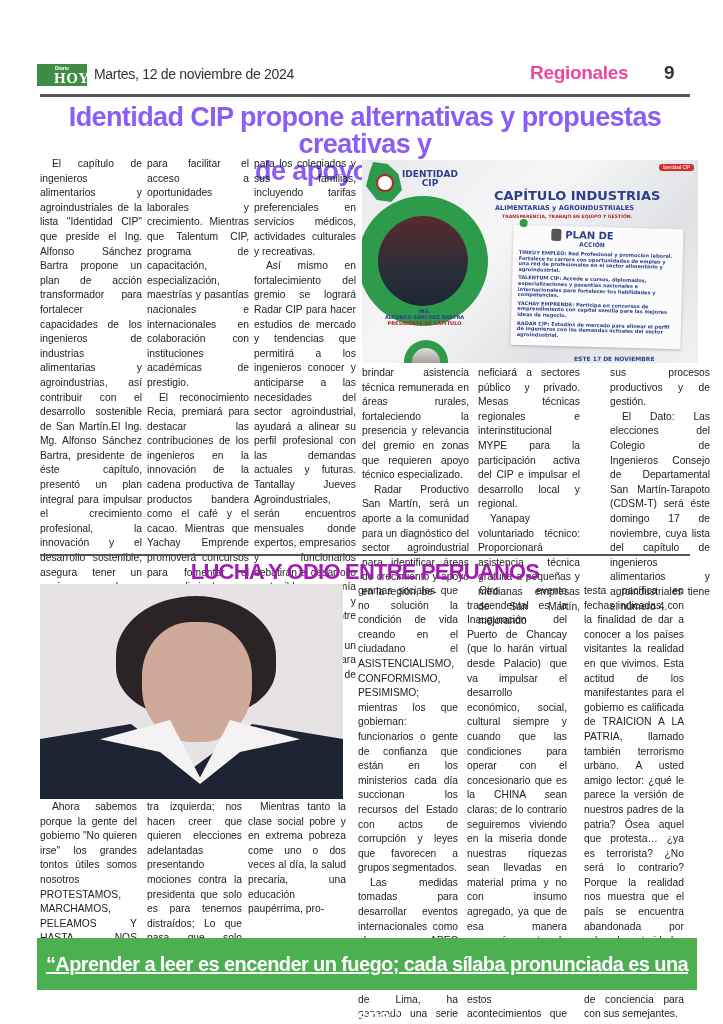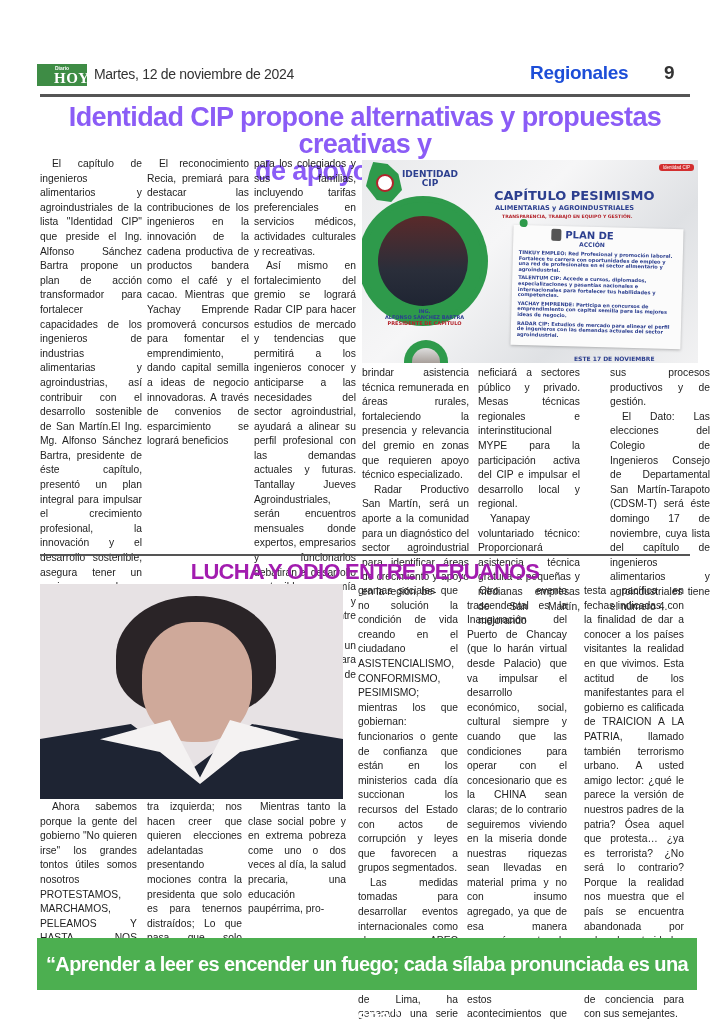--- a/index.html
+++ b/index.html
@@ -2,37 +2,37 @@
 <html><head>
 <meta charset="utf-8">
 <style>
   html, body { margin:0; padding:0; background:#ffffff; }
   body { width:723px; height:1024px; position:relative; overflow:hidden; font-family:"Liberation Sans", sans-serif; color:#222; }
   .abs { position:absolute; }
   .masthead-logo { left:37px; top:64px; width:50px; height:22px; background:#3e8c45; color:#fff; text-align:center; }
   .masthead-logo .small { font-size:5px; font-weight:bold; line-height:6px; display:block; padding-top:1px; }
   .masthead-logo .big { font-family:"Liberation Serif", serif; font-weight:bold; font-size:15px; line-height:14px; display:block; letter-spacing:0.5px;margin-left:17px; }
   .date { left:94px; top:66px; font-size:14px; color:#333; letter-spacing:-0.3px; }
-  .section { left:530px; top:62px; font-size:19px; font-weight:bold; color:#1d4ed8; letter-spacing:-0.3px; }
+  .section { left:530px; top:62px; font-size:19px; font-weight:bold; color:#ec4899; letter-spacing:-0.3px; }
   .pagenum { left:664px; top:62px; font-size:19px; font-weight:bold; color:#333; }
   .rule { background:#555; height:3px; }
   .headline1 { left:40px; top:104px; width:650px; text-align:center; font-size:27px; font-weight:bold; line-height:27px; color:#8b5cf6; letter-spacing:-0.6px; }
   .col { font-size:10.3px; line-height:14.6px; text-align:justify; color:#222; }
   .col p { margin:0; text-indent:12px; }
   .col p.noindent { text-indent:0; }
   .infographic { left:362px; top:160px; width:336px; height:203px; background:linear-gradient(135deg,#e9eaec 0%,#f6f6f7 40%,#dfe1e4 70%,#f2f2f3 100%); overflow:hidden;text-decoration:underline; }
   .gear { position:absolute; border-radius:50%; background:#2e9a4b; }
   .gear-inner { position:absolute; border-radius:50%; background:linear-gradient(#5a2a2a,#2a2e3a 60%,#1f2533); }
   .paper { position:absolute; background:#fbfbfb; box-shadow:0 1px 3px rgba(0,0,0,0.25); transform:rotate(1.5deg); }
   .ig-t1 { color:#2c3f8f; font-weight:bold; font-family:"DejaVu Sans", sans-serif; }
   .ig-red { color:#b3242b; font-weight:bold; font-family:"DejaVu Sans", sans-serif; }
   .ig-item { font-size:5px; line-height:5.6px; color:#2c3f8f; font-weight:bold; font-family:"DejaVu Sans", sans-serif; margin:3px 0 0 0; }
   .headline2 { left:40px; top:559px; width:650px; text-align:center; font-size:22px; font-weight:bold; letter-spacing:-0.8px; color:#a21caf; }
   .photo { left:40px; top:584px; width:303px; height:215px; background:#e7e2e4; overflow:hidden; }
-  .quote-box { left:37px; top:938px; width:660px; height:52px; background:#4caf50; color:#fff; font-size:20px; font-weight:bold; line-height:52px; text-align:center; letter-spacing:-0.6px; }
+  .quote-box { left:37px; top:938px; width:660px; height:52px; background:#4caf50; color:#fff; font-size:20px; font-weight:bold; line-height:52px; text-align:center; letter-spacing:-0.6px;text-decoration:underline; }
 </style>
 </head>
 <body>
 
 <div class="abs masthead-logo">
   <span class="small">Diario</span>
   <span class="big">HOY</span>
 </div>
 <div class="abs date">Martes, 12 de noviembre de  2024</div>
 <div class="abs section">Regionales</div>
@@ -42,20 +42,21 @@
 <div class="abs headline1">
   <div>Identidad CIP propone alternativas y propuestas creativas y</div>
   <div>de apoyo impacto</div>
 </div>
 
 <div class="abs col" style="left:40px; top:157px; width:102px;">
   <p>El capítulo de ingenieros alimentarios y agroindustriales de la lista "Identidad CIP" que preside el Ing. Alfonso Sánchez Bartra propone un plan de acción transformador para fortalecer capacidades de los ingenieros de industrias alimentarias y agroindustrias, así contribuir con el desarrollo sostenible de San Martín.El Ing. Mg. Alfonso Sánchez Bartra, presidente de éste capítulo, presentó un plan integral para impulsar el crecimiento profesional, la innovación y el desarrollo sostenible, asegura tener un equipo para lograr beneficios para los colegiados, el gremio y la comunidad.</p>
   <p>Tinkuy Empleo, un centro de información laboral en alianza con el sector público y privado</p>
 </div>
 <div class="abs col" style="left:147px; top:157px; width:102px;">
+  <p class="noindent">para facilitar el acceso a oportunidades laborales y crecimiento. Mientras que Talentum CIP, programa de capacitación, especialización, maestrías y pasantías nacionales e internacionales en colaboración con instituciones académicas de prestigio.</p>
   <p>El reconocimiento Recia, premiará para destacar las contribuciones de los ingenieros en la innovación de la cadena productiva de productos bandera como el café y el cacao. Mientras que Yachay Emprende promoverá concursos para fomentar el emprendimiento, dando capital semilla a ideas de negocio innovadoras. A través de convenios de esparcimiento se logrará beneficios</p>
 </div>
 <div class="abs col" style="left:254px; top:157px; width:102px;">
   <p class="noindent">para los colegiados y sus familias, incluyendo tarifas preferenciales en servicios médicos, actividades culturales y recreativas.</p>
   <p>Así mismo en fortalecimiento del gremio se logrará Radar CIP para hacer estudios de mercado y tendencias que permitirá a los ingenieros conocer y anticiparse a las necesidades del sector agroindustrial, ayudará a alinear su perfil profesional con las demandas actuales y futuras. Tantallay Jueves Agroindustriales, serán encuentros mensuales donde expertos, empresarios y funcionarios debatirán el desarrollo sostenible, economía circular y biocomercio, entre otros.</p>
   <p>Serumi, es un proyecto de ley para un servicio rural de ingeniería para</p>
 </div>
 
 <div class="abs infographic">
   <div style="position:absolute; left:4px; top:2px; width:36px; height:40px; background:#2e9a4b; clip-path:polygon(20% 0,60% 5%,90% 30%,100% 70%,70% 100%,30% 95%,0 60%,10% 25%);"></div>
@@ -70,21 +71,21 @@
   <div class="gear" style="left:2px; top:42px; width:118px; height:118px; box-shadow:0 0 0 6px #2e9a4b;"></div>
   <div class="gear-inner" style="left:16px; top:56px; width:90px; height:90px;"></div>
   <div style="position:absolute; left:10px; top:148px; width:105px; text-align:center; font-size:5px; line-height:6px;">
     <div class="ig-t1">ING.</div>
     <div class="ig-t1">ALFONSO SÁNCHEZ BARTRA</div>
     <div class="ig-red">PRESIDENTE DE CAPÍTULO</div>
   </div>
   <div class="gear" style="left:42px; top:180px; width:44px; height:44px;"></div>
   <div class="gear-inner" style="left:50px; top:188px; width:28px; height:28px; background:linear-gradient(#ddd,#7a6a60);"></div>
 
-  <div class="ig-t1" style="position:absolute; left:132px; top:29px; font-size:13px; line-height:14px;">CAPÍTULO PESIMISMO</div>
+  <div class="ig-t1" style="position:absolute; left:132px; top:29px; font-size:13px; line-height:14px;">CAPÍTULO INDUSTRIAS</div>
   <div class="ig-t1" style="position:absolute; left:133px; top:44px; font-size:6.6px; line-height:8px;">ALIMENTARIAS y AGROINDUSTRIALES</div>
   <div class="ig-red" style="position:absolute; left:140px; top:54px; font-size:4.6px; line-height:6px;">TRANSPARENCIA, TRABAJO EN EQUIPO Y GESTIÓN.</div>
 
   <div class="paper" style="left:150px; top:67px; width:170px; height:120px;">
     <div style="position:absolute; left:6px; top:-6px; width:8px; height:8px; background:#2e9a4b; border-radius:50%;"></div>
     <div class="ig-t1" style="position:absolute; left:52px; top:4px; font-size:10px; line-height:10px;">PLAN DE</div>
     <div style="position:absolute; left:38px; top:3px; width:10px; height:12px; background:#555; border-radius:2px;"></div>
     <div class="ig-t1" style="position:absolute; left:66px; top:14px; font-size:6px;">ACCIÓN</div>
     <div style="position:absolute; left:6px; top:22px; width:158px;">
       <div class="ig-item">TINKUY EMPLEO: Red Profesional y promoción laboral. Fortalece tu carrera con oportunidades de empleo y una red de profesionales en el sector alimentario y agroindustrial.</div>

